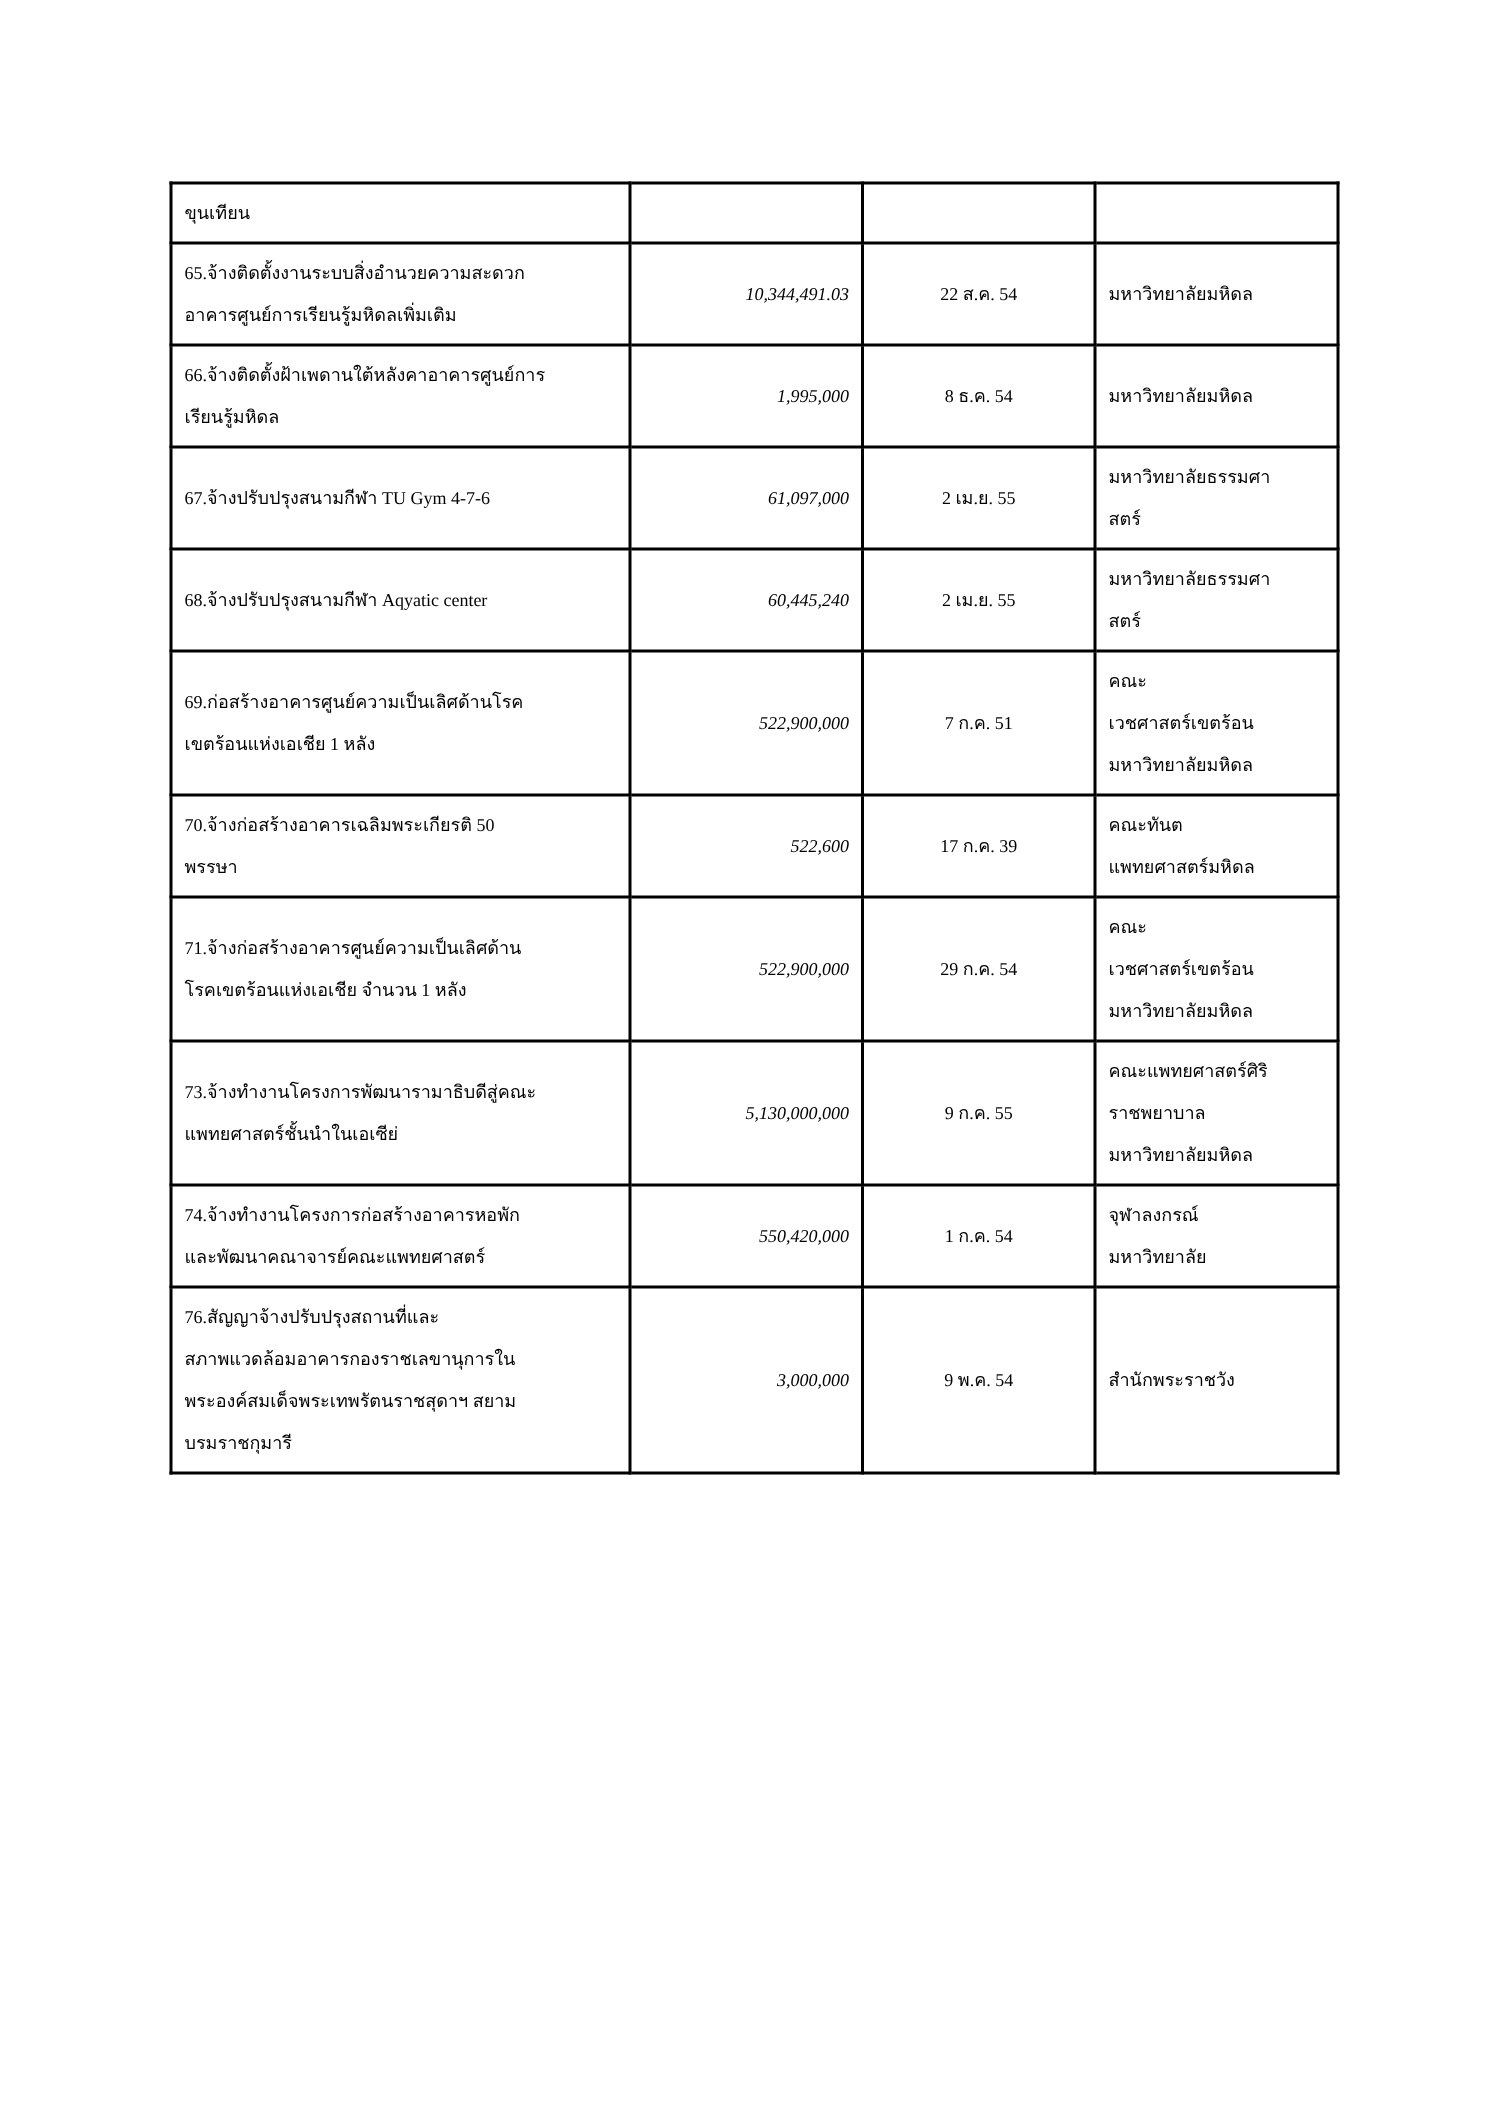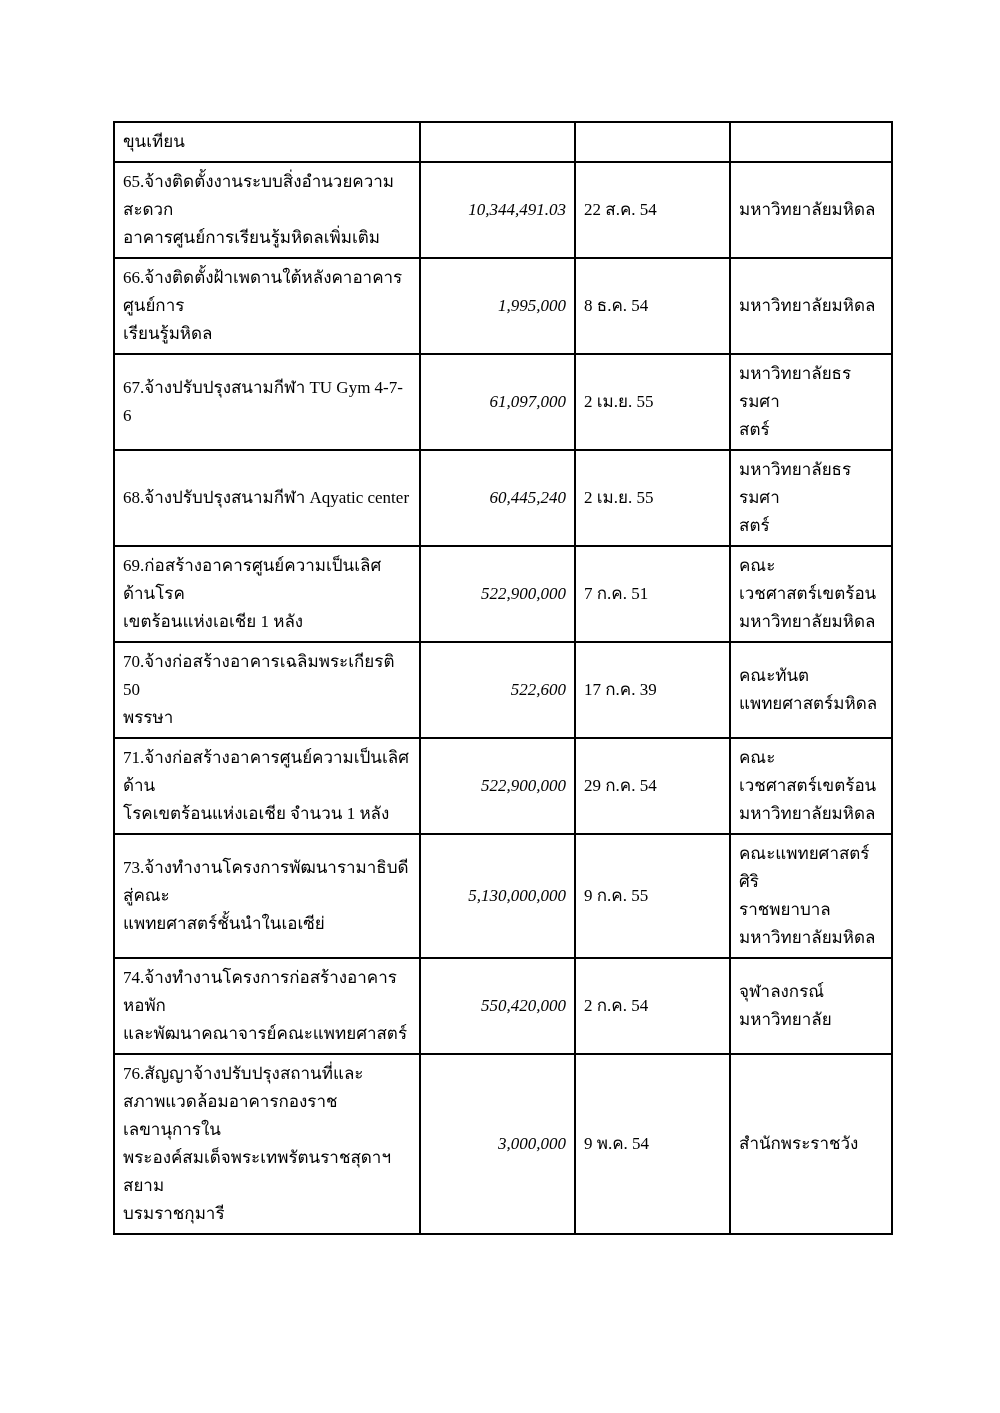--- a/index.html
+++ b/index.html
@@ -18,30 +18,30 @@
   table.contracts {
     position: absolute;
     left: 113px;
     top: 121px;
     width: 778px;
     border-collapse: collapse;
     table-layout: fixed;
   }
   table.contracts td {
     border: 2px solid #000000;
-    font-size: 17px;
+    font-size: 12px;
     line-height: 28px;
     padding: 5px 8px;
     vertical-align: middle;
     white-space: pre-line;
     overflow: hidden;
   }
   td.c-desc   { text-align: left; }
   td.c-amount { text-align: right; padding-right: 12px; white-space: nowrap; font-style: italic; }
-  td.c-date   { white-space: nowrap; }
+  td.c-date   { text-align: center; white-space: nowrap; }
   td.c-org    { text-align: left; }
 </style>
 </head>
 <body>
 
 <div class="page">
   <table class="contracts">
     <colgroup>
       <col style="width:306px">
       <col style="width:155px">
@@ -115,21 +115,21 @@
         <td class="c-amount">5,130,000,000</td>
         <td class="c-date">9 ก.ค. 55</td>
         <td class="c-org">คณะแพทยศาสตร์ศิริ
 ราชพยาบาล
 มหาวิทยาลัยมหิดล</td>
       </tr>
       <tr>
         <td class="c-desc">74.จ้างทำงานโครงการก่อสร้างอาคารหอพัก
 และพัฒนาคณาจารย์คณะแพทยศาสตร์</td>
         <td class="c-amount">550,420,000</td>
-        <td class="c-date">2 ก.ค. 54</td>
+        <td class="c-date">1 ก.ค. 54</td>
         <td class="c-org">จุฬาลงกรณ์
 มหาวิทยาลัย</td>
       </tr>
       <tr>
         <td class="c-desc">76.สัญญาจ้างปรับปรุงสถานที่และ
 สภาพแวดล้อมอาคารกองราชเลขานุการใน
 พระองค์สมเด็จพระเทพรัตนราชสุดาฯ สยาม
 บรมราชกุมารี</td>
         <td class="c-amount">3,000,000</td>
         <td class="c-date">9 พ.ค. 54</td>

